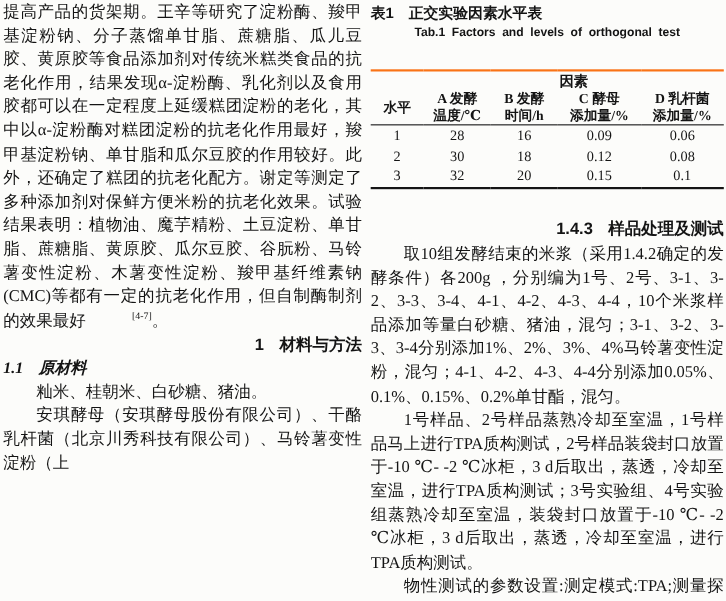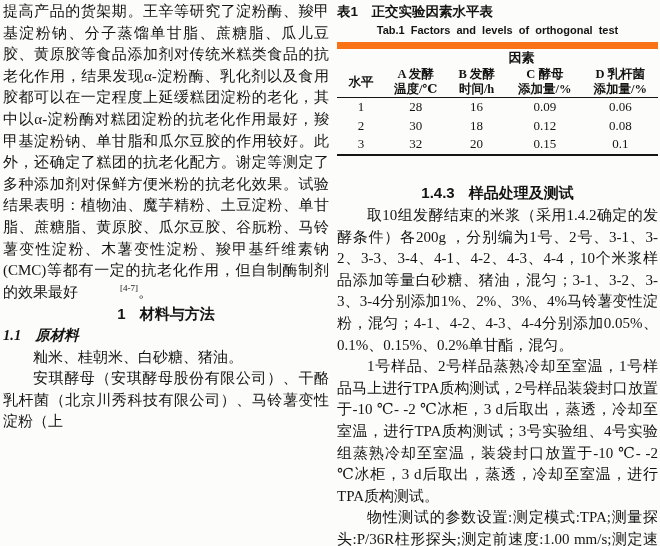--- a/index.html
+++ b/index.html
@@ -17,43 +17,43 @@
   .col-left  { left: 3px;   width: 326px; }
   .col-right { left: 337px; width: 321px; }
 
   .body-p { margin: 0; font-size: 15px; line-height: 21.6px; text-align: justify; }
   .indent { text-indent: 2em; }
   sup.ref { font-size: 9px; line-height: 0; vertical-align: super; letter-spacing: 0; padding-left: 42px; }
 
   .sec-h {
     font-family: "Liberation Sans", "DejaVu Sans", sans-serif;
     font-weight: 700; font-size: 15px; line-height: 21.6px;
-    text-align: center;
+    text-align: right;
   }
   .sub-h {
     font-weight: 700; font-style: italic;
     font-size: 14.5px; line-height: 21.6px; text-align: left;
   }
   .hnum { margin-right: 14px; }
   .sub-h .hnum { }
 
   .tbl-title {
     font-family: "Liberation Sans", "DejaVu Sans", sans-serif;
     font-weight: 700; font-size: 13.5px; line-height: 17px; padding-top: 2px;
   }
   .tbl-sub {
     text-align: center;
     font-family: "Liberation Sans", "DejaVu Sans", sans-serif;
     font-weight: 700; font-size: 11px; line-height: 15px;
     margin-top: 3px; word-spacing: 3px;
   }
   table.factors {
     width: 100%; border-collapse: collapse;
-    margin-top: 4px;
-    border-top: 7px solid #f97316;
+    margin-top: 25px;
+    border-top: 2px solid #f97316;
     border-bottom: 2px solid #151515;
   }
   table.factors thead { border-bottom: 1.5px solid #151515; }
   table.factors th, table.factors td { padding: 0; text-align: center; }
   th.group-h { font-weight: 700; font-size: 13px; padding: 3px 0 1px; }
   th.col-h { font-weight: 700; font-size: 12.5px; line-height: 15px; vertical-align: middle; padding: 1px 0 4px; }
   th.col-h .hl { display: block; }
   table.factors tbody td { font-size: 13px; height: 18.5px; line-height: 18.5px; font-weight: 400; }
   .h143 { margin-top: 26px; margin-bottom: 2px; }
 </style>

